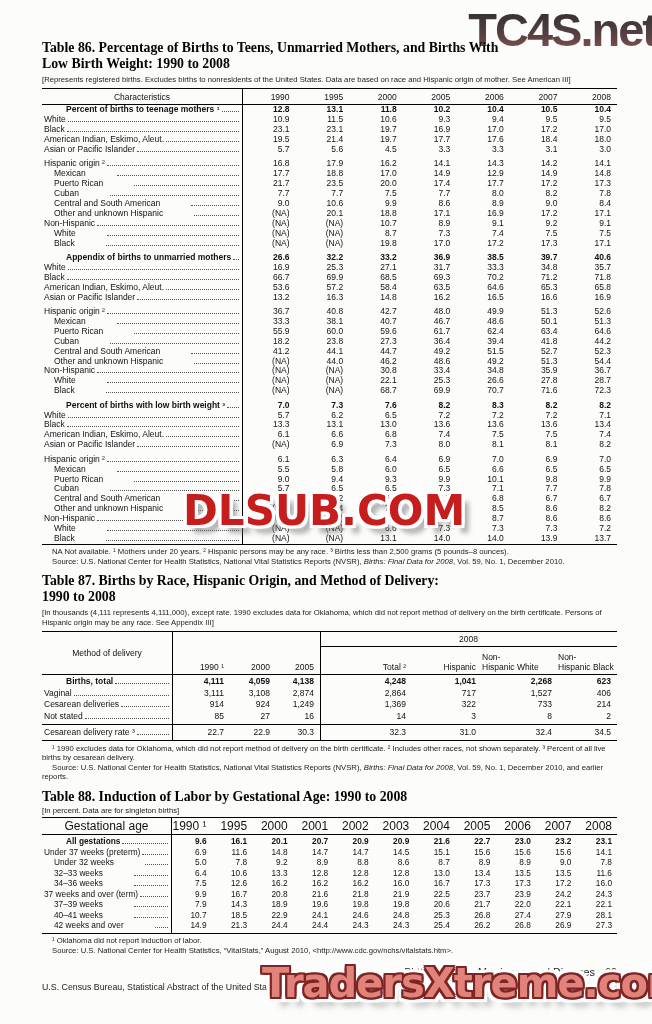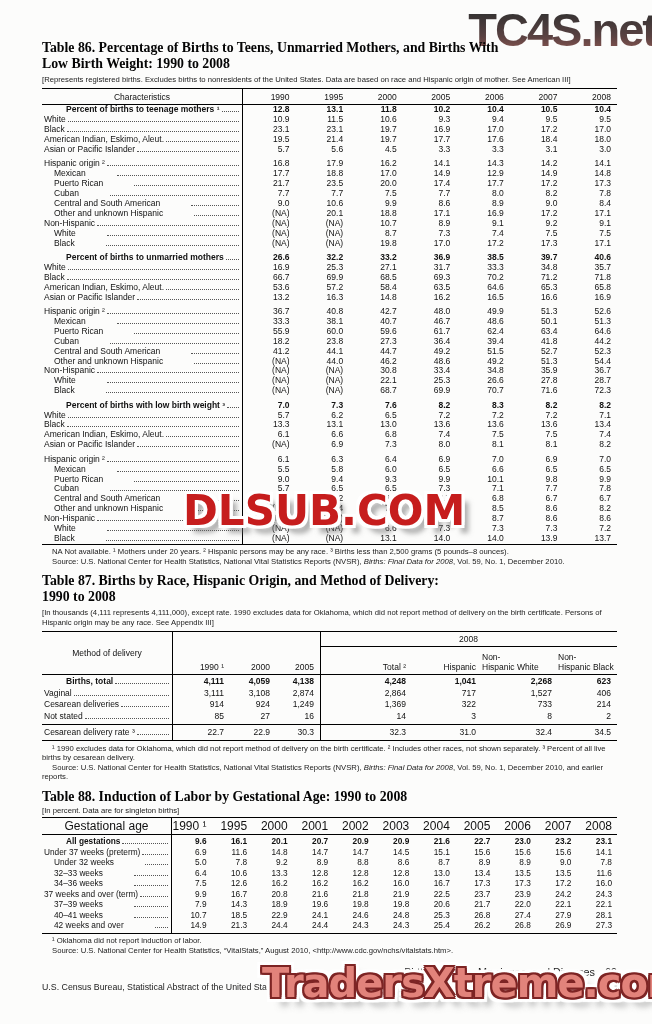--- a/index.html
+++ b/index.html
@@ -293,21 +293,21 @@
             <div class="vcell">(NA)</div>
             <div class="vcell">(NA)</div>
             <div class="vcell">19.8</div>
             <div class="vcell">17.0</div>
             <div class="vcell">17.2</div>
             <div class="vcell">17.3</div>
             <div class="vcell">17.1</div>
           </div>
           <div class="trow hd gap">
             <div class="lcell">
-              <span class="ltext">Percent of births to unmarried mothers</span>
+              <span class="ltext">Appendix of births to unmarried mothers</span>
               <span class="dots"></span>
             </div>
             <div class="vcell">26.6</div>
             <div class="vcell">32.2</div>
             <div class="vcell">33.2</div>
             <div class="vcell">36.9</div>
             <div class="vcell">38.5</div>
             <div class="vcell">39.7</div>
             <div class="vcell">40.6</div>
           </div>

